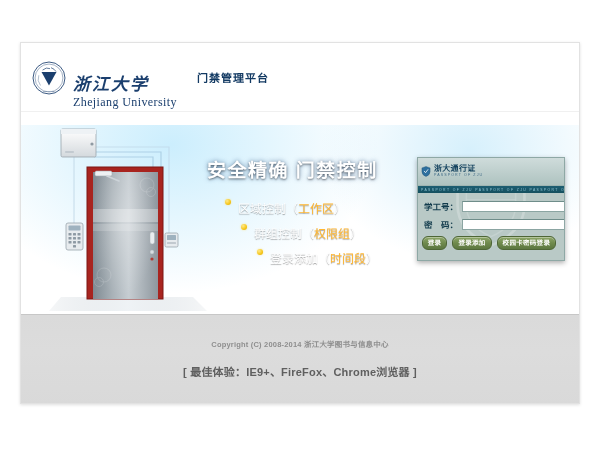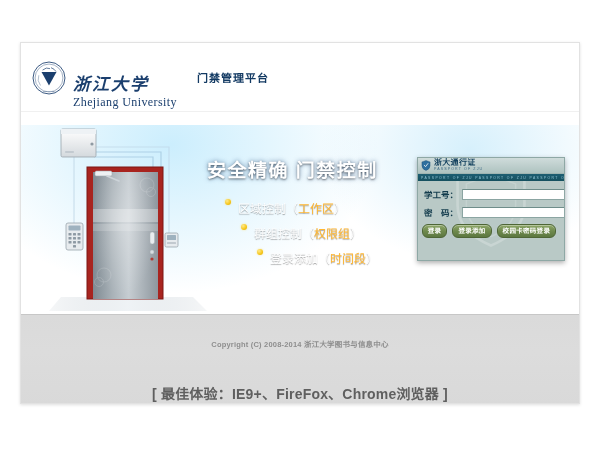--- a/index.html
+++ b/index.html
@@ -223,21 +223,21 @@
     top: 46%;
     transform: translate(-50%, -50%);
     width: 88px;
     height: 88px;
     opacity: 0.28;
     pointer-events: none;
   }
 
   .lp-titlebar {
     position: relative;
-    height: 16px;
+    height: 28px;
     background: linear-gradient(180deg, #cfdcdb 0%, #bdcecc 55%, #aec3c0 100%);
     border-bottom: 1px solid #9fb5b2;
     display: flex;
     align-items: center;
     padding-left: 3px;
     box-sizing: border-box;
   }
 
   .lp-shield {
     width: 10px;
@@ -370,26 +370,25 @@
     letter-spacing: 0.2px;
     white-space: nowrap;
     font-weight: bold;
   }
 
   .footer-line2 {
     position: absolute;
     left: 0; right: 0;
     top: 48px;
     text-align: center;
-    font-size: 14px;
+    font-size: 11px;
     font-weight: bold;
     color: #5f5f5f;
     letter-spacing: 0.2px;
     white-space: nowrap;
-    margin-top: 20px;
   }
 </style>
 </head>
 <body>
 
 <div class="page-root">
 
   <div class="browser-card">
 
     <div class="site-header">

